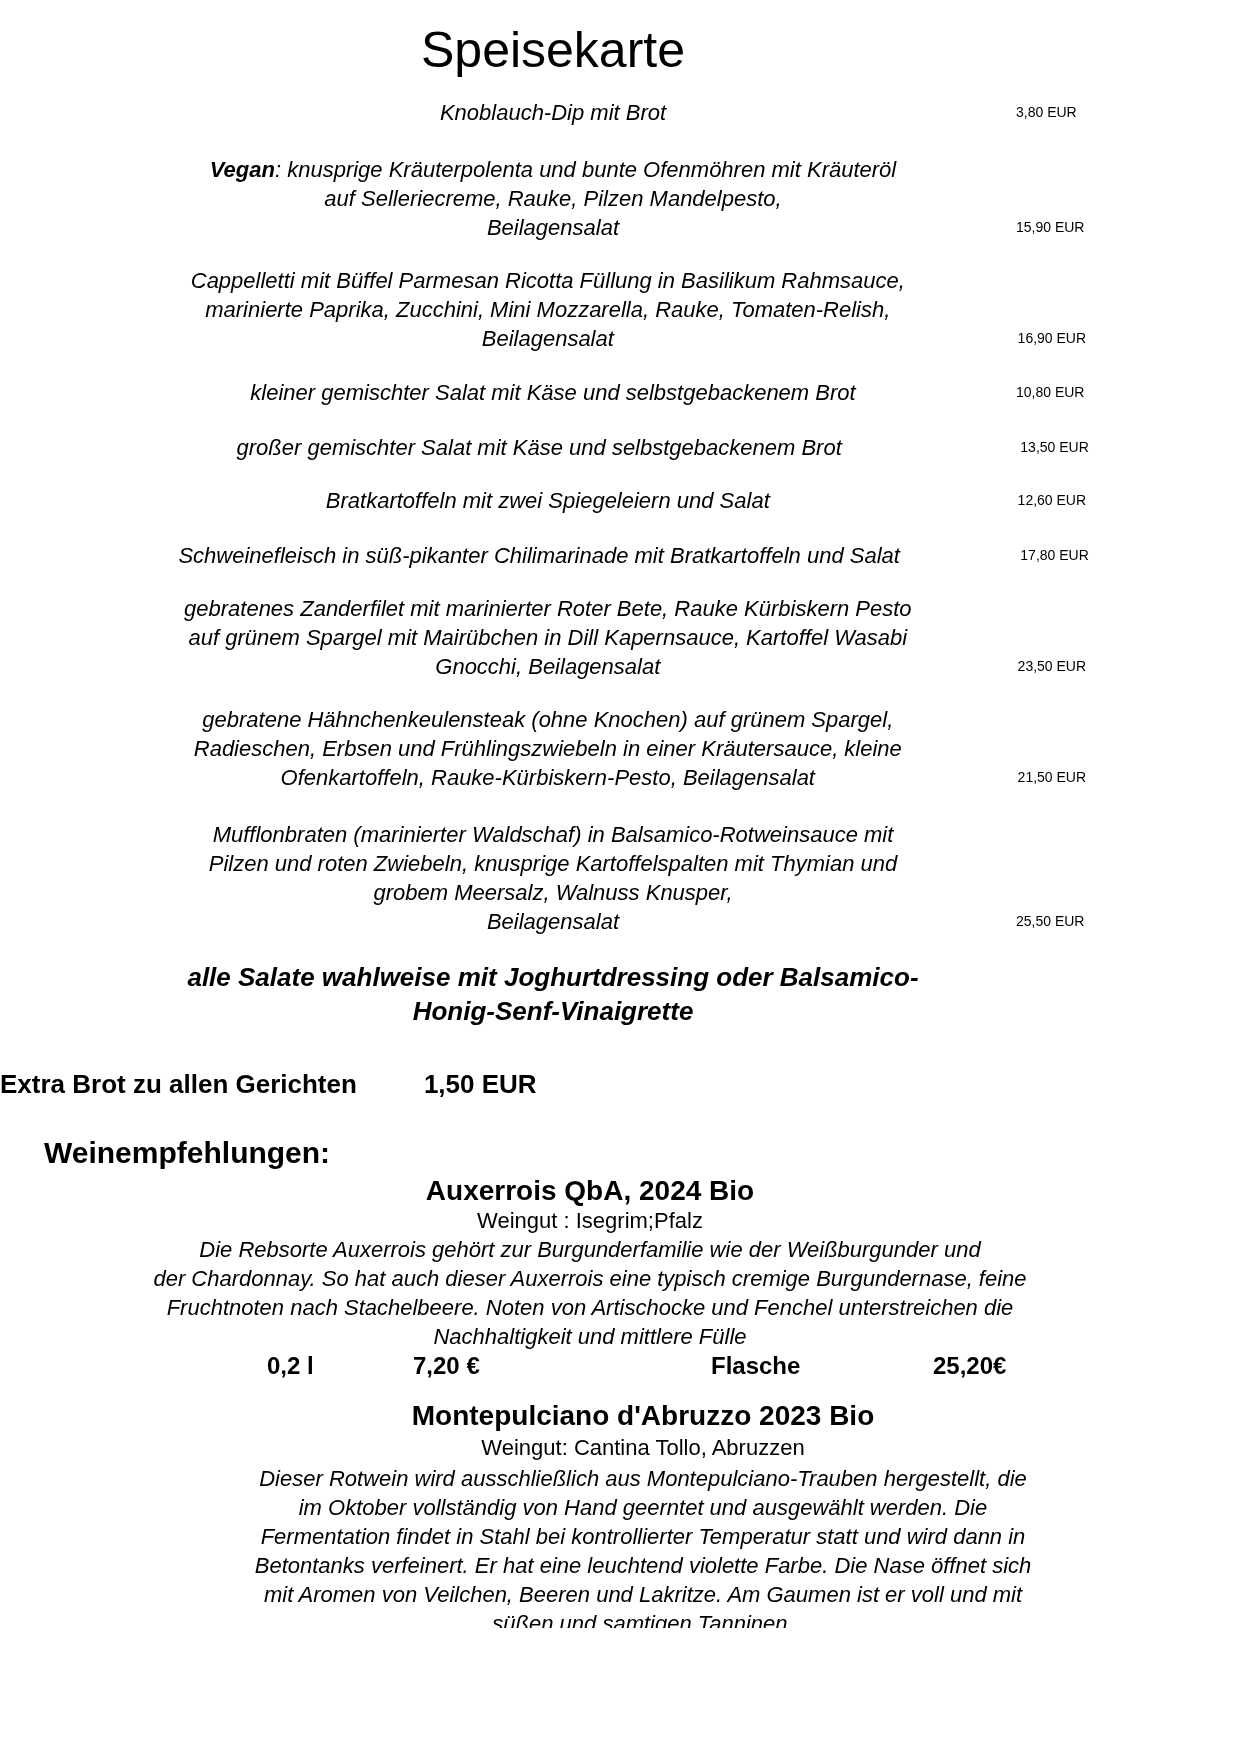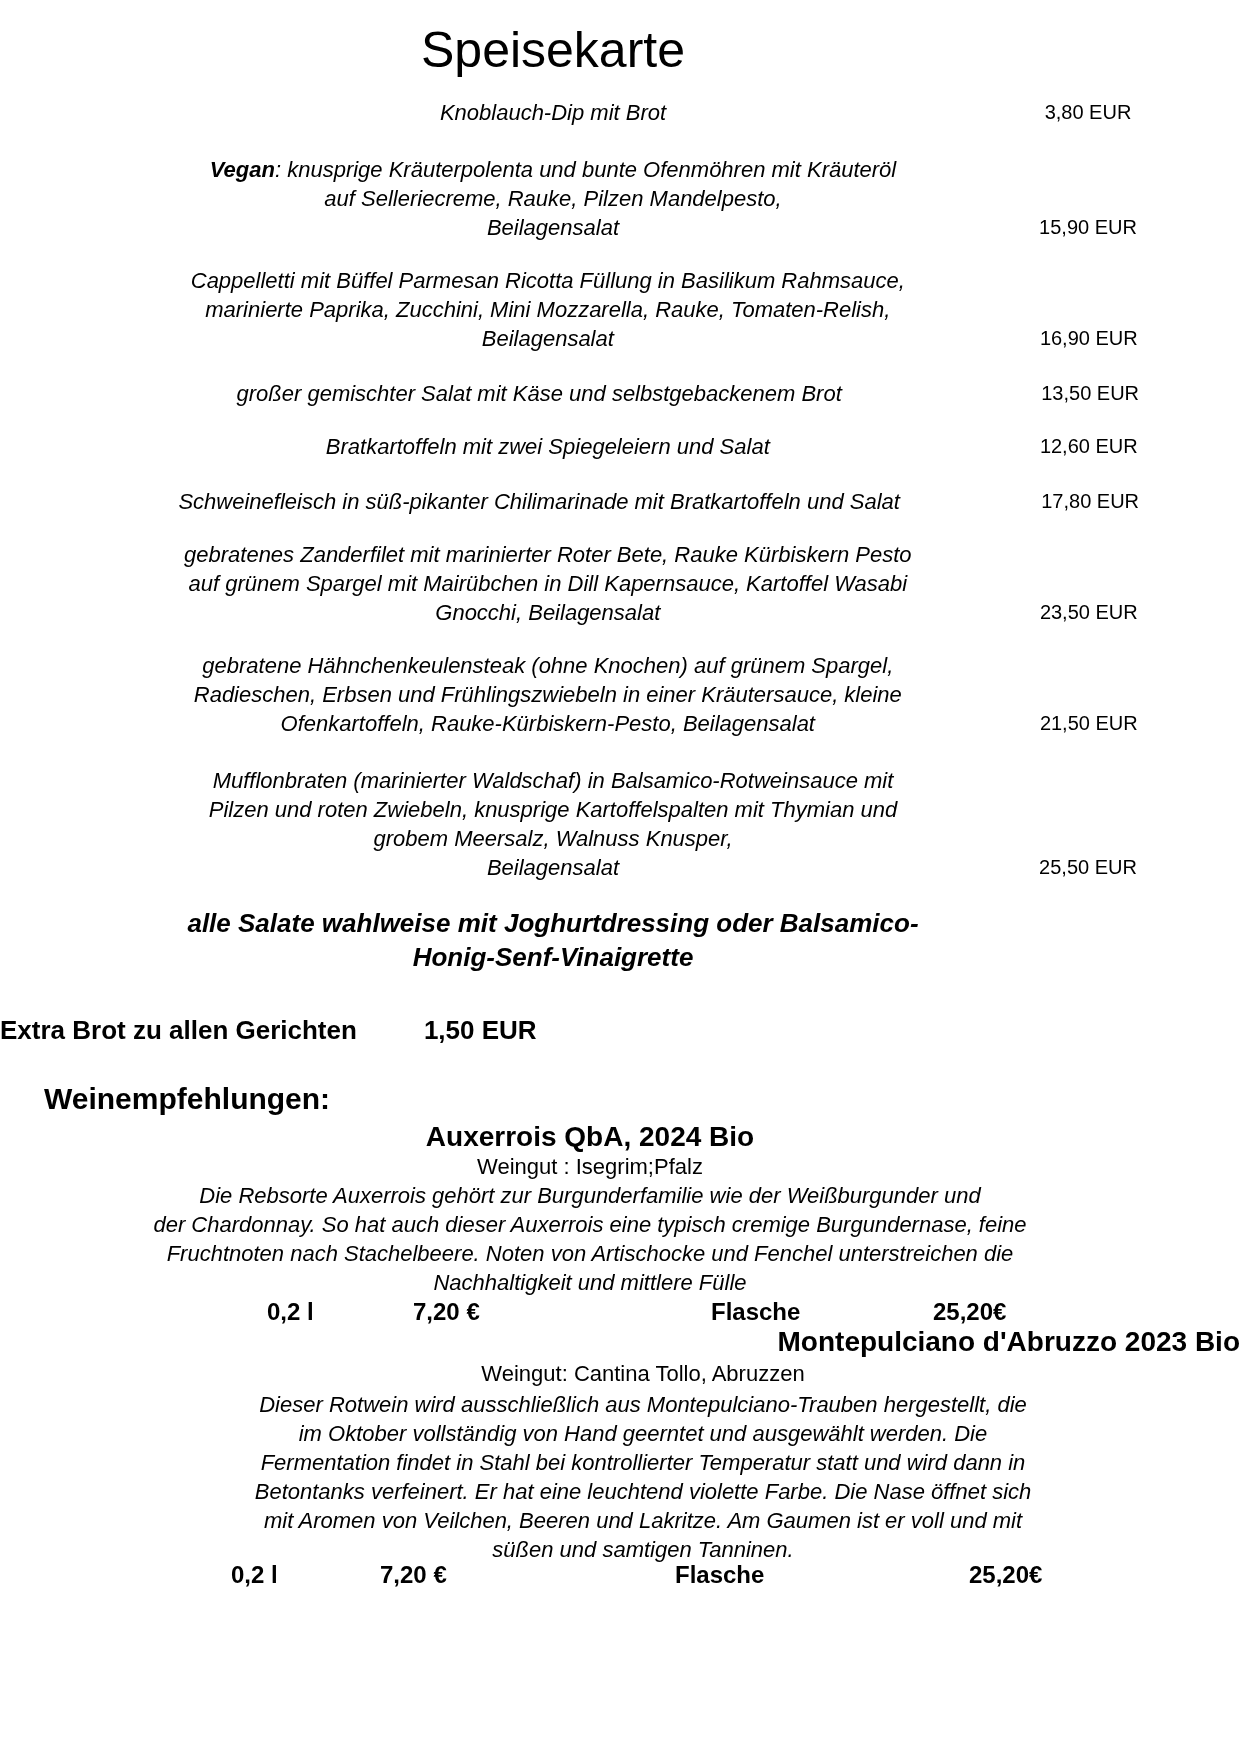--- a/index.html
+++ b/index.html
@@ -12,21 +12,21 @@
 
   
   .title{
     margin:0 224px 0 90px;           
     font-size:50px;line-height:56px;font-weight:400;text-align:center;
   }
 
   
   .row{display:flex;align-items:flex-end;margin:0 80px 0 90px;}
   .row .txt{width:926px;text-align:center;font-size:22px;line-height:29px;}
-  .row .price{width:144px;text-align:center;font-size:20px;line-height:29px;white-space:nowrap;}
+  .row .price{width:144px;text-align:left;font-size:14px;line-height:29px;white-space:nowrap;}
   .ln{white-space:nowrap;font-style:italic;}
   .b{font-weight:700;}
 
   .mt28{margin-top:28px;} .mt31{margin-top:24px;gap:12px;} .mt25{margin-top:25px;}
   .mt26{margin-top:26px;gap:32px;} .mt20{margin-top:20px;}
 
   
   .note{
     margin:24px 224px 0 90px;text-align:center;
     font-size:26px;line-height:34px;font-weight:700;
@@ -41,21 +41,21 @@
 
   
   .wine-heading{
     margin:36px 15px 0 44px;width:1196px;text-align:left;
     font-size:30px;line-height:36px;font-weight:700;
   }
   .wine1-block{margin-right:60px;width:1180px;text-align:center;}
   .wine2-block{margin-left:46px;width:1194px;text-align:center;}
   .wine-name{font-size:28px;line-height:32px;font-weight:700;}
   .wine1-block .wine-name{margin-top:4px;}
-  .wine2-block .wine-name{text-align:right;}
+  .wine2-block .wine-name{margin-top:20px;}
   .winery{font-size:22px;line-height:28px;}
   .wine2-block .winery{margin-top:2px;}
   .desc{font-size:22px;line-height:29px;}
   .wine2-block .desc{margin-top:2px;}
   .desc .ln{white-space:nowrap;}
 
   
   .wprice{position:relative;height:29px;font-size:24px;font-weight:700;line-height:29px;}
   .wprice span{position:absolute;top:0;white-space:nowrap;}
   .wprice1{margin-top:0;}
@@ -88,20 +88,26 @@
 
   <div class="row mt31">
     <div class="txt">
       <div class="ln">Cappelletti mit Büffel Parmesan Ricotta Füllung in Basilikum Rahmsauce,</div>
       <div class="ln">marinierte Paprika, Zucchini, Mini Mozzarella, Rauke, Tomaten-Relish,</div>
       <div class="ln">Beilagensalat</div>
     </div>
     <div class="price">16,90 EUR</div>
   </div>
 
+  <div class="row mt25">
+    <div class="txt">
+      <div class="ln">kleiner gemischter Salat mit Käse und selbstgebackenem Brot</div>
+    </div>
+    <div class="price">10,80 EUR</div>
+  </div>
 
   <div class="row mt26">
     <div class="txt">
       <div class="ln">großer gemischter Salat mit Käse und selbstgebackenem Brot</div>
     </div>
     <div class="price">13,50 EUR</div>
   </div>
 
   <div class="row mt31">
     <div class="txt">

